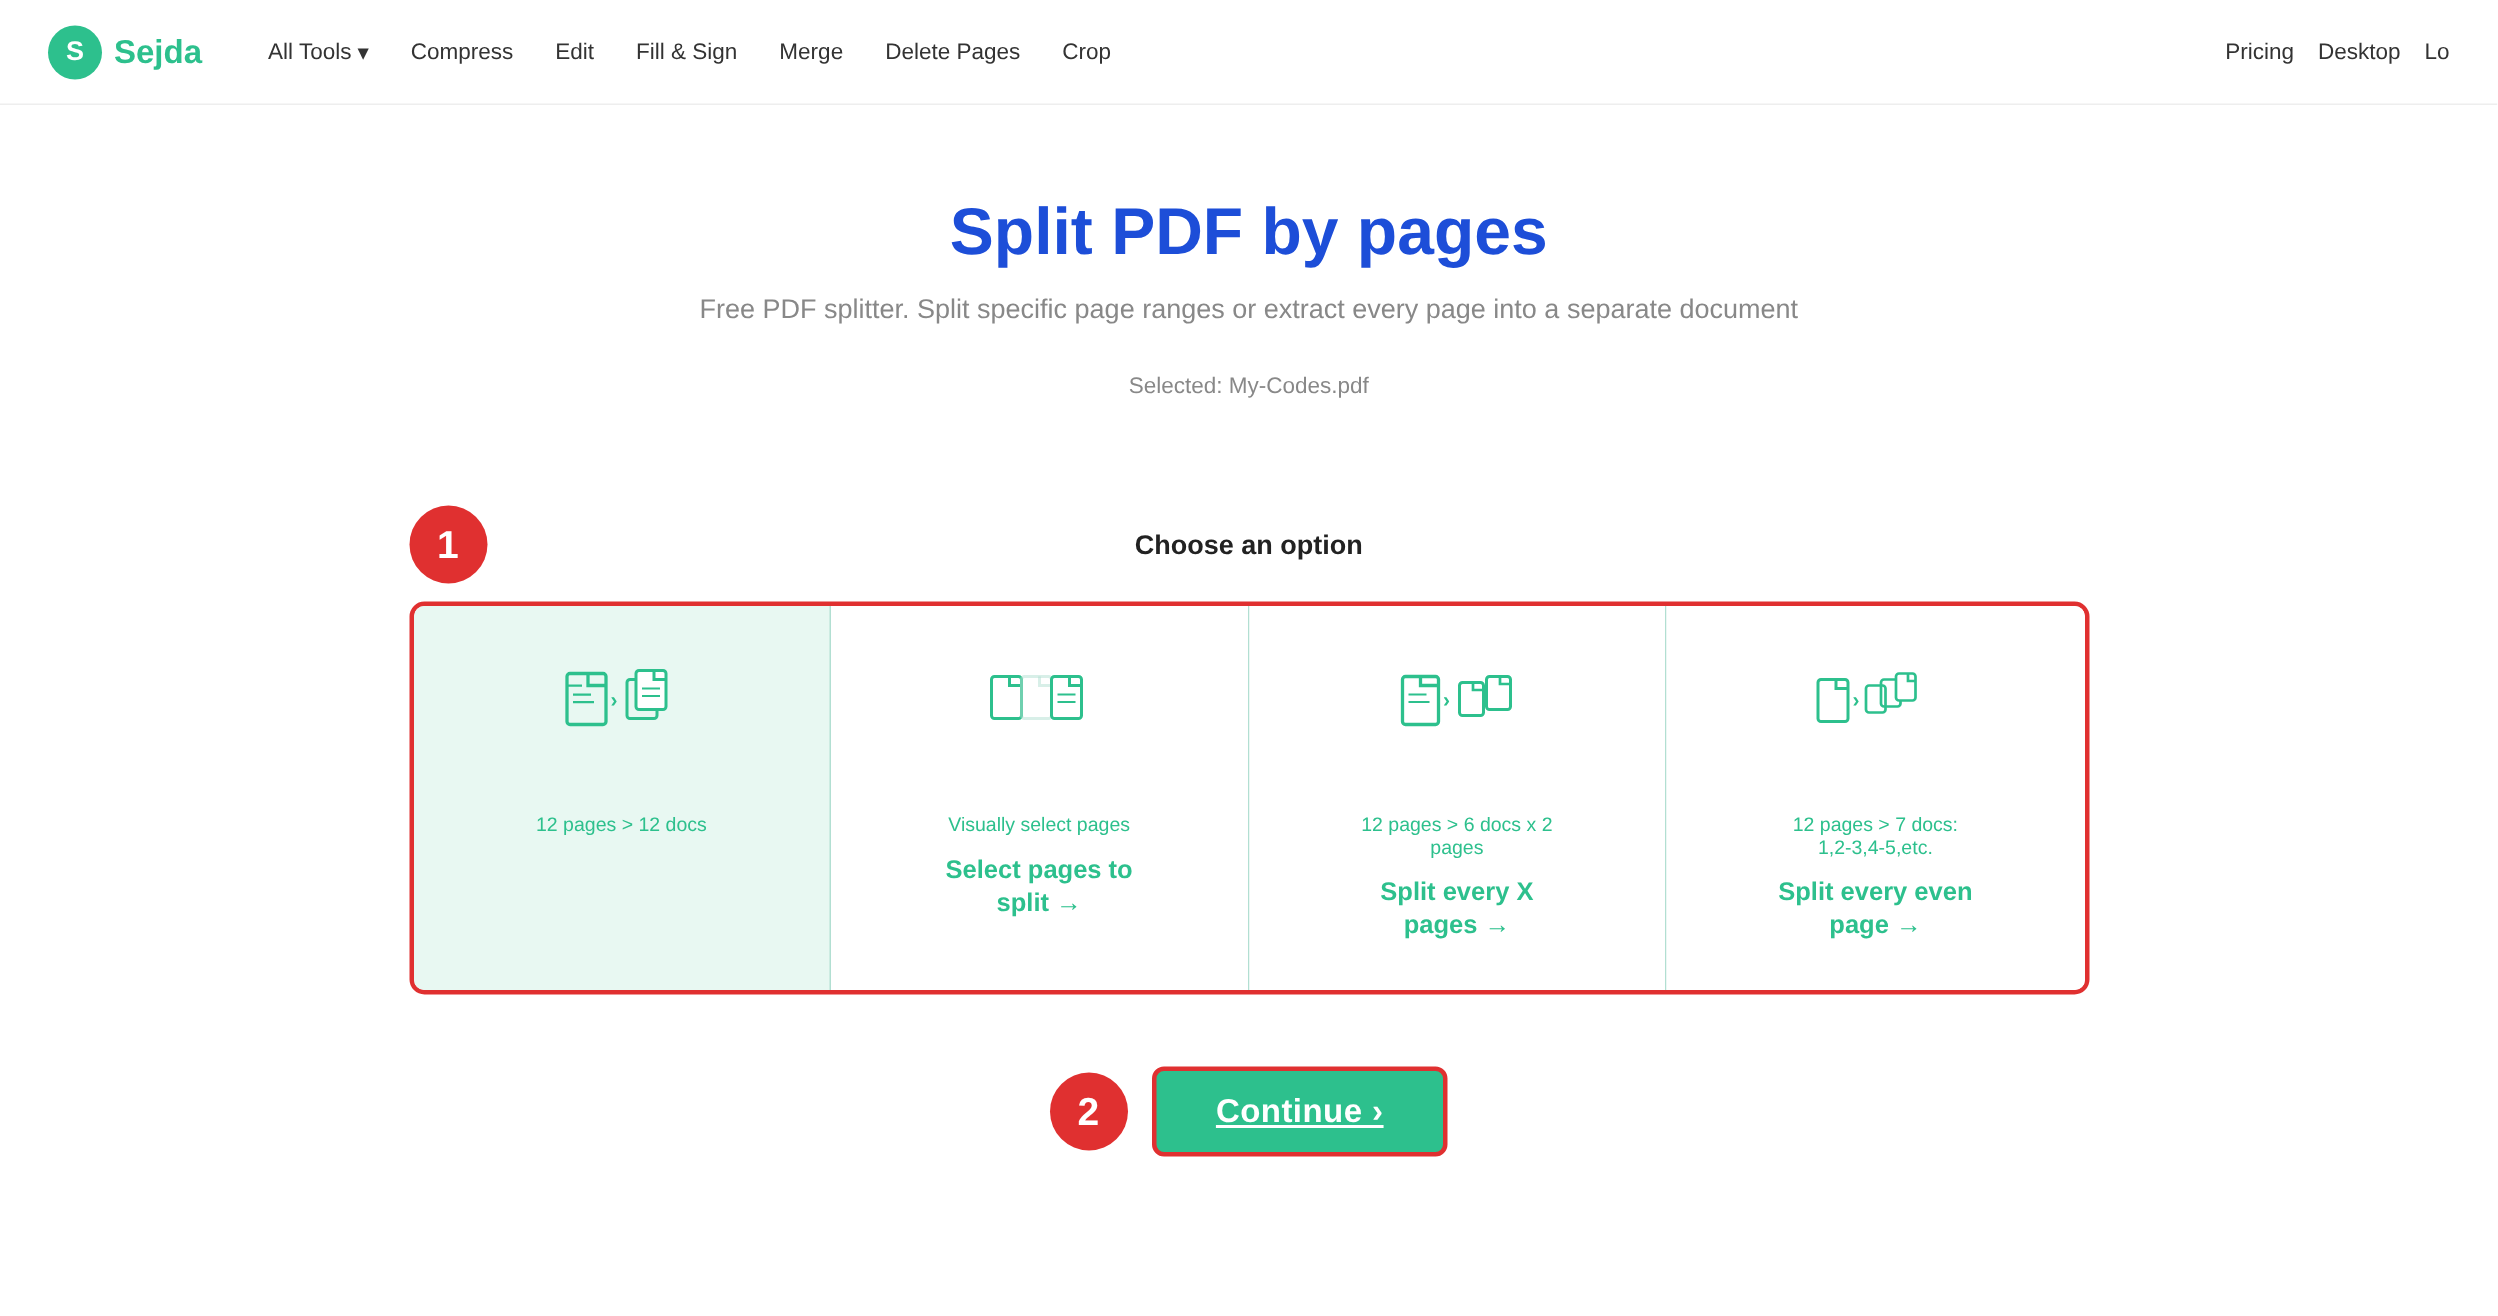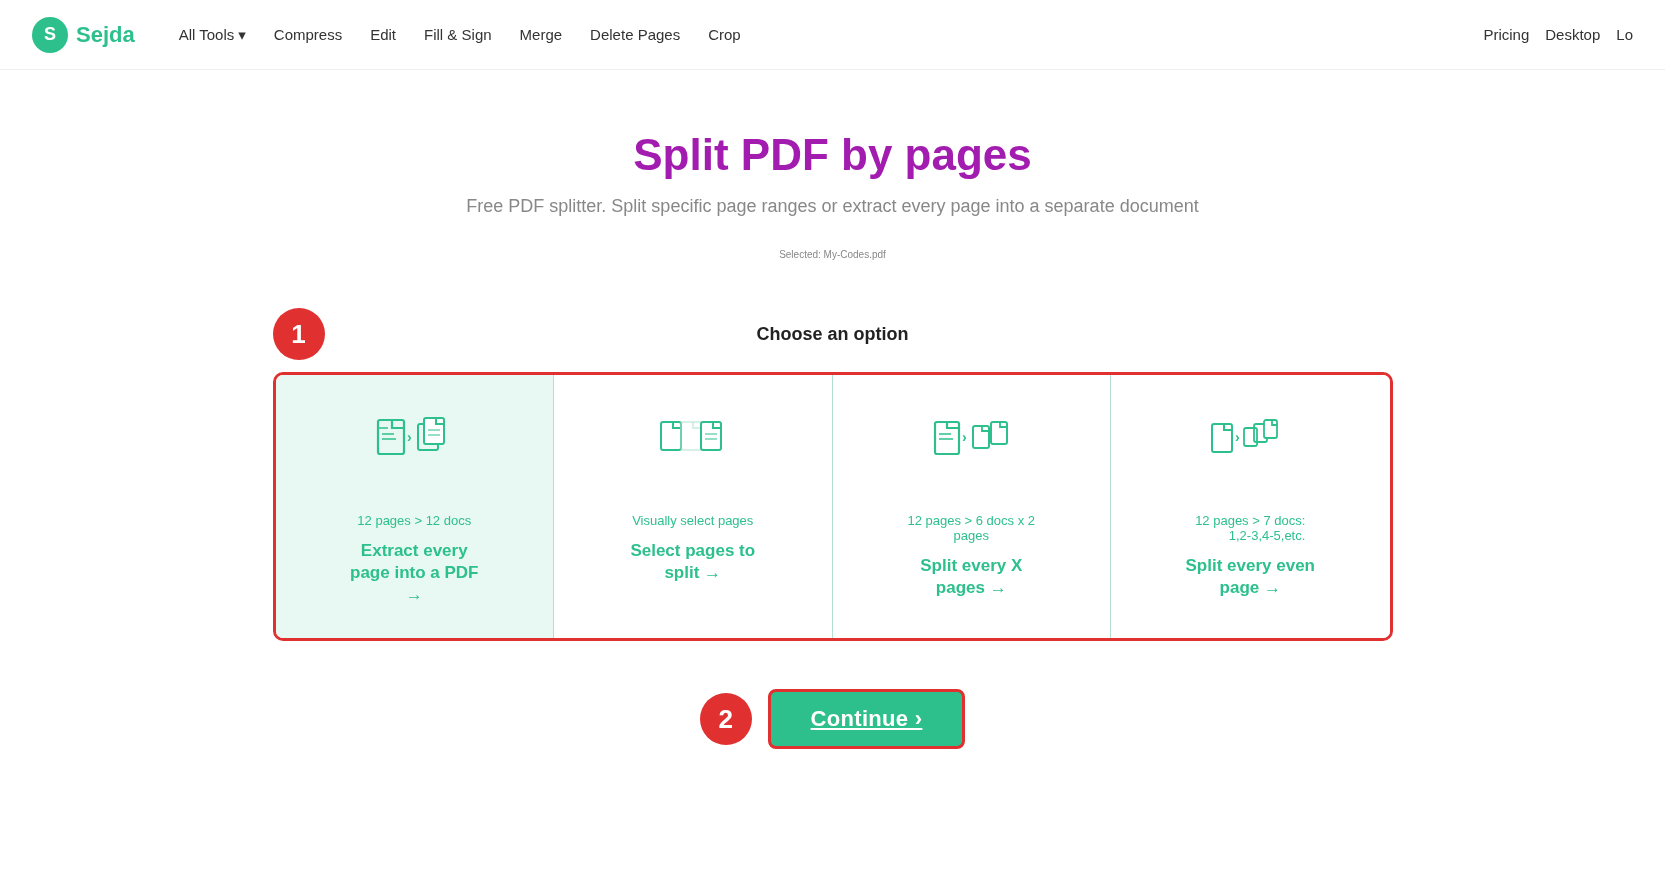--- a/index.html
+++ b/index.html
@@ -76,32 +76,32 @@
     .main {
       max-width: 1200px;
       margin: 0 auto;
       padding: 60px 40px 80px;
       text-align: center;
     }
 
     .page-title {
       font-size: 44px;
       font-weight: 800;
-      color: #a21caf;
+      color: #1d4ed8;
       margin-bottom: 16px;
     }
     .page-subtitle {
       font-size: 18px;
       color: #888;
       margin-bottom: 32px;
     }
     .selected-file {
-      font-size: 10px;
+      font-size: 15px;
       color: #888;
-      margin-bottom: 48px;
+      margin-bottom: 71px;
     }
 
     
     .step-section {
       position: relative;
       margin-bottom: 16px;
     }
     .step-badge {
       width: 52px;
       height: 52px;
@@ -279,23 +279,20 @@
           <text x="33" y="28" font-size="14" fill="#2dc08d" font-weight="bold">›</text>
 
           <rect x="44" y="10" width="20" height="26" rx="2" stroke="#2dc08d" stroke-width="2" fill="none"></rect>
           <rect x="50" y="4" width="20" height="26" rx="2" stroke="#2dc08d" stroke-width="2" fill="white"></rect>
           <path d="M62 4 L62 10 L70 10" stroke="#2dc08d" stroke-width="2" fill="none"></path>
           <path d="M54 16 L66 16" stroke="#2dc08d" stroke-width="1.2"></path>
           <path d="M54 21 L66 21" stroke="#2dc08d" stroke-width="1.2"></path>
         </svg>
       </div>
       <span class="option-pages-label">12 pages &gt; 12 docs</span>
-      <span class="option-action">
-        <strong>Extract every<br>page into a PDF</strong><br>→
-      </span>
     </div>
 
     <div class="option-card">
       <div class="option-icon">
         <svg width="80" height="55" viewBox="0 0 80 55" fill="none">
 
           <rect x="8" y="8" width="20" height="28" rx="2" stroke="#2dc08d" stroke-width="2" fill="none"></rect>
           <path d="M20 8 L20 14 L28 14" stroke="#2dc08d" stroke-width="2" fill="none"></path>
 
           <rect x="28" y="8" width="20" height="28" rx="2" stroke="#b2dfd2" stroke-width="2" fill="none" opacity="0.5"></rect>
@@ -344,21 +341,21 @@
           <path d="M14 10 L14 16 L22 16" stroke="#2dc08d" stroke-width="2" fill="none"></path>
 
           <text x="25" y="28" font-size="14" fill="#2dc08d" font-weight="bold">›</text>
 
           <rect x="34" y="14" width="13" height="18" rx="2" stroke="#2dc08d" stroke-width="1.8" fill="none"></rect>
           <rect x="44" y="10" width="13" height="18" rx="2" stroke="#2dc08d" stroke-width="1.8" fill="none"></rect>
           <rect x="54" y="6" width="13" height="18" rx="2" stroke="#2dc08d" stroke-width="1.8" fill="white"></rect>
           <path d="M62 6 L62 11 L67 11" stroke="#2dc08d" stroke-width="1.8" fill="none"></path>
         </svg>
       </div>
-      <span class="option-pages-label" style="text-align:right;">12 pages &gt; 7 docs:<br>1,2-3,4-5,etc.</span>
+      <span class="option-pages-label" style="text-align:center;">12 pages &gt; 7 docs:<br>1,2-3,4-5,etc.</span>
       <span class="option-action">
         <strong>Split every even<br>page →</strong>
       </span>
     </div>
 
   </div>
 
   <div class="continue-section">
     <div class="step-badge-2">2</div>
     <button class="continue-btn">Continue ›</button>

